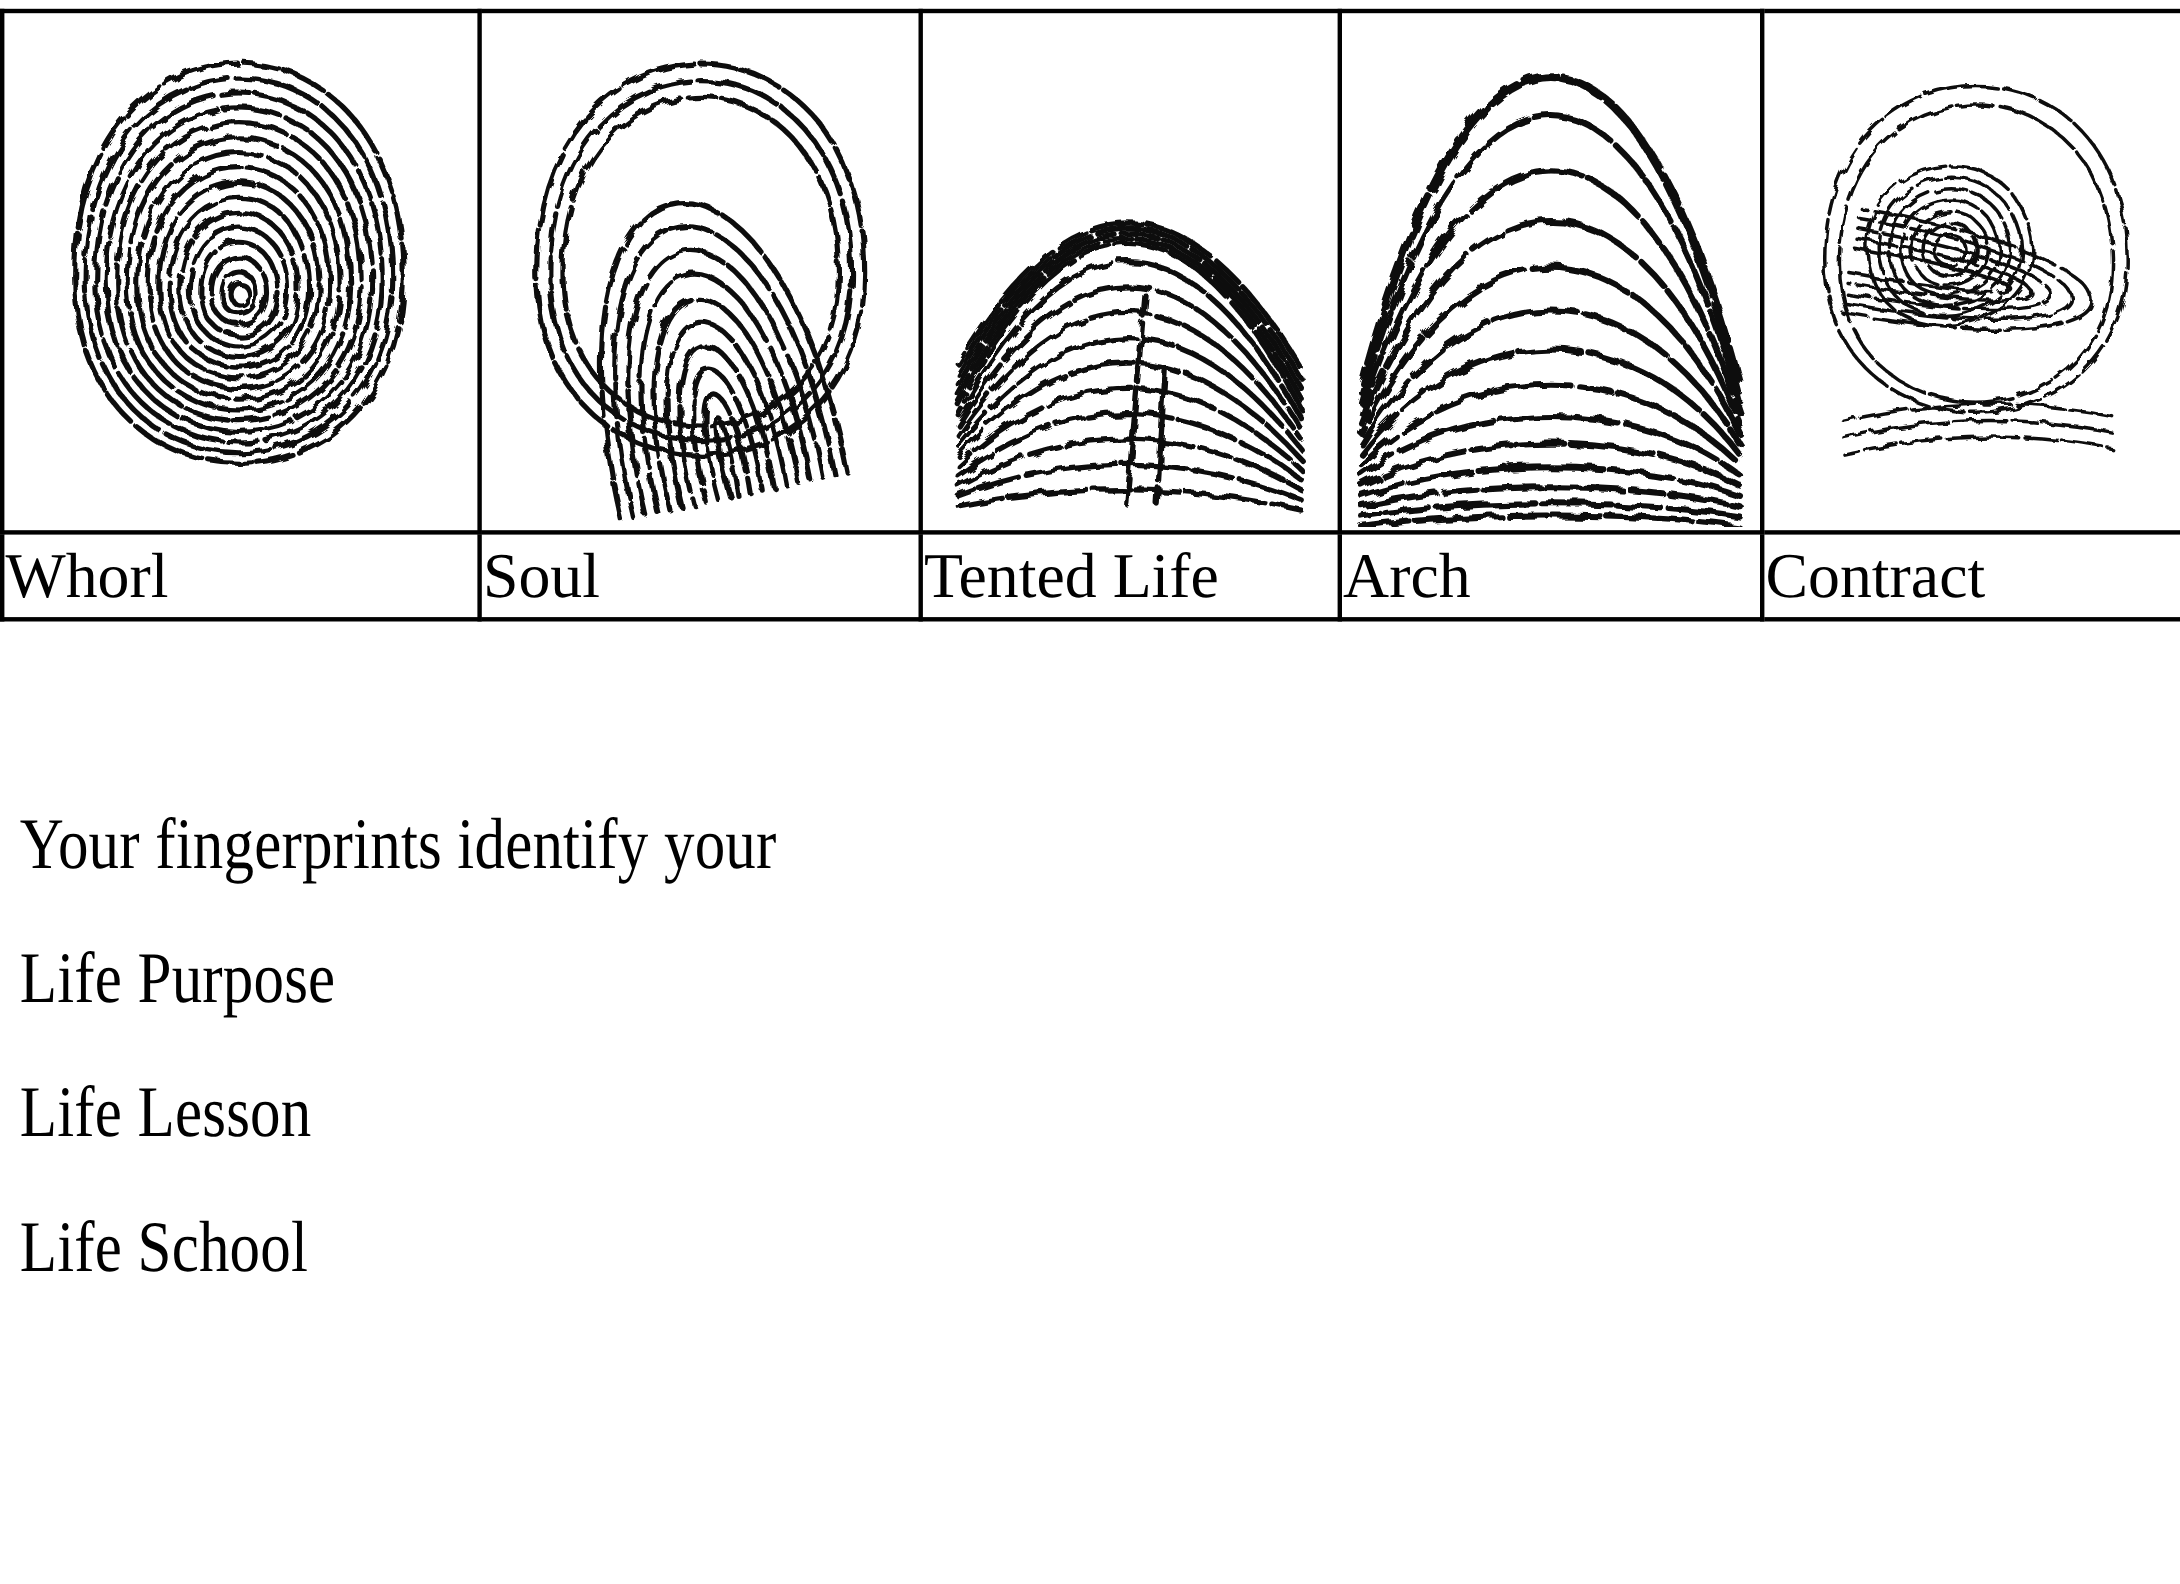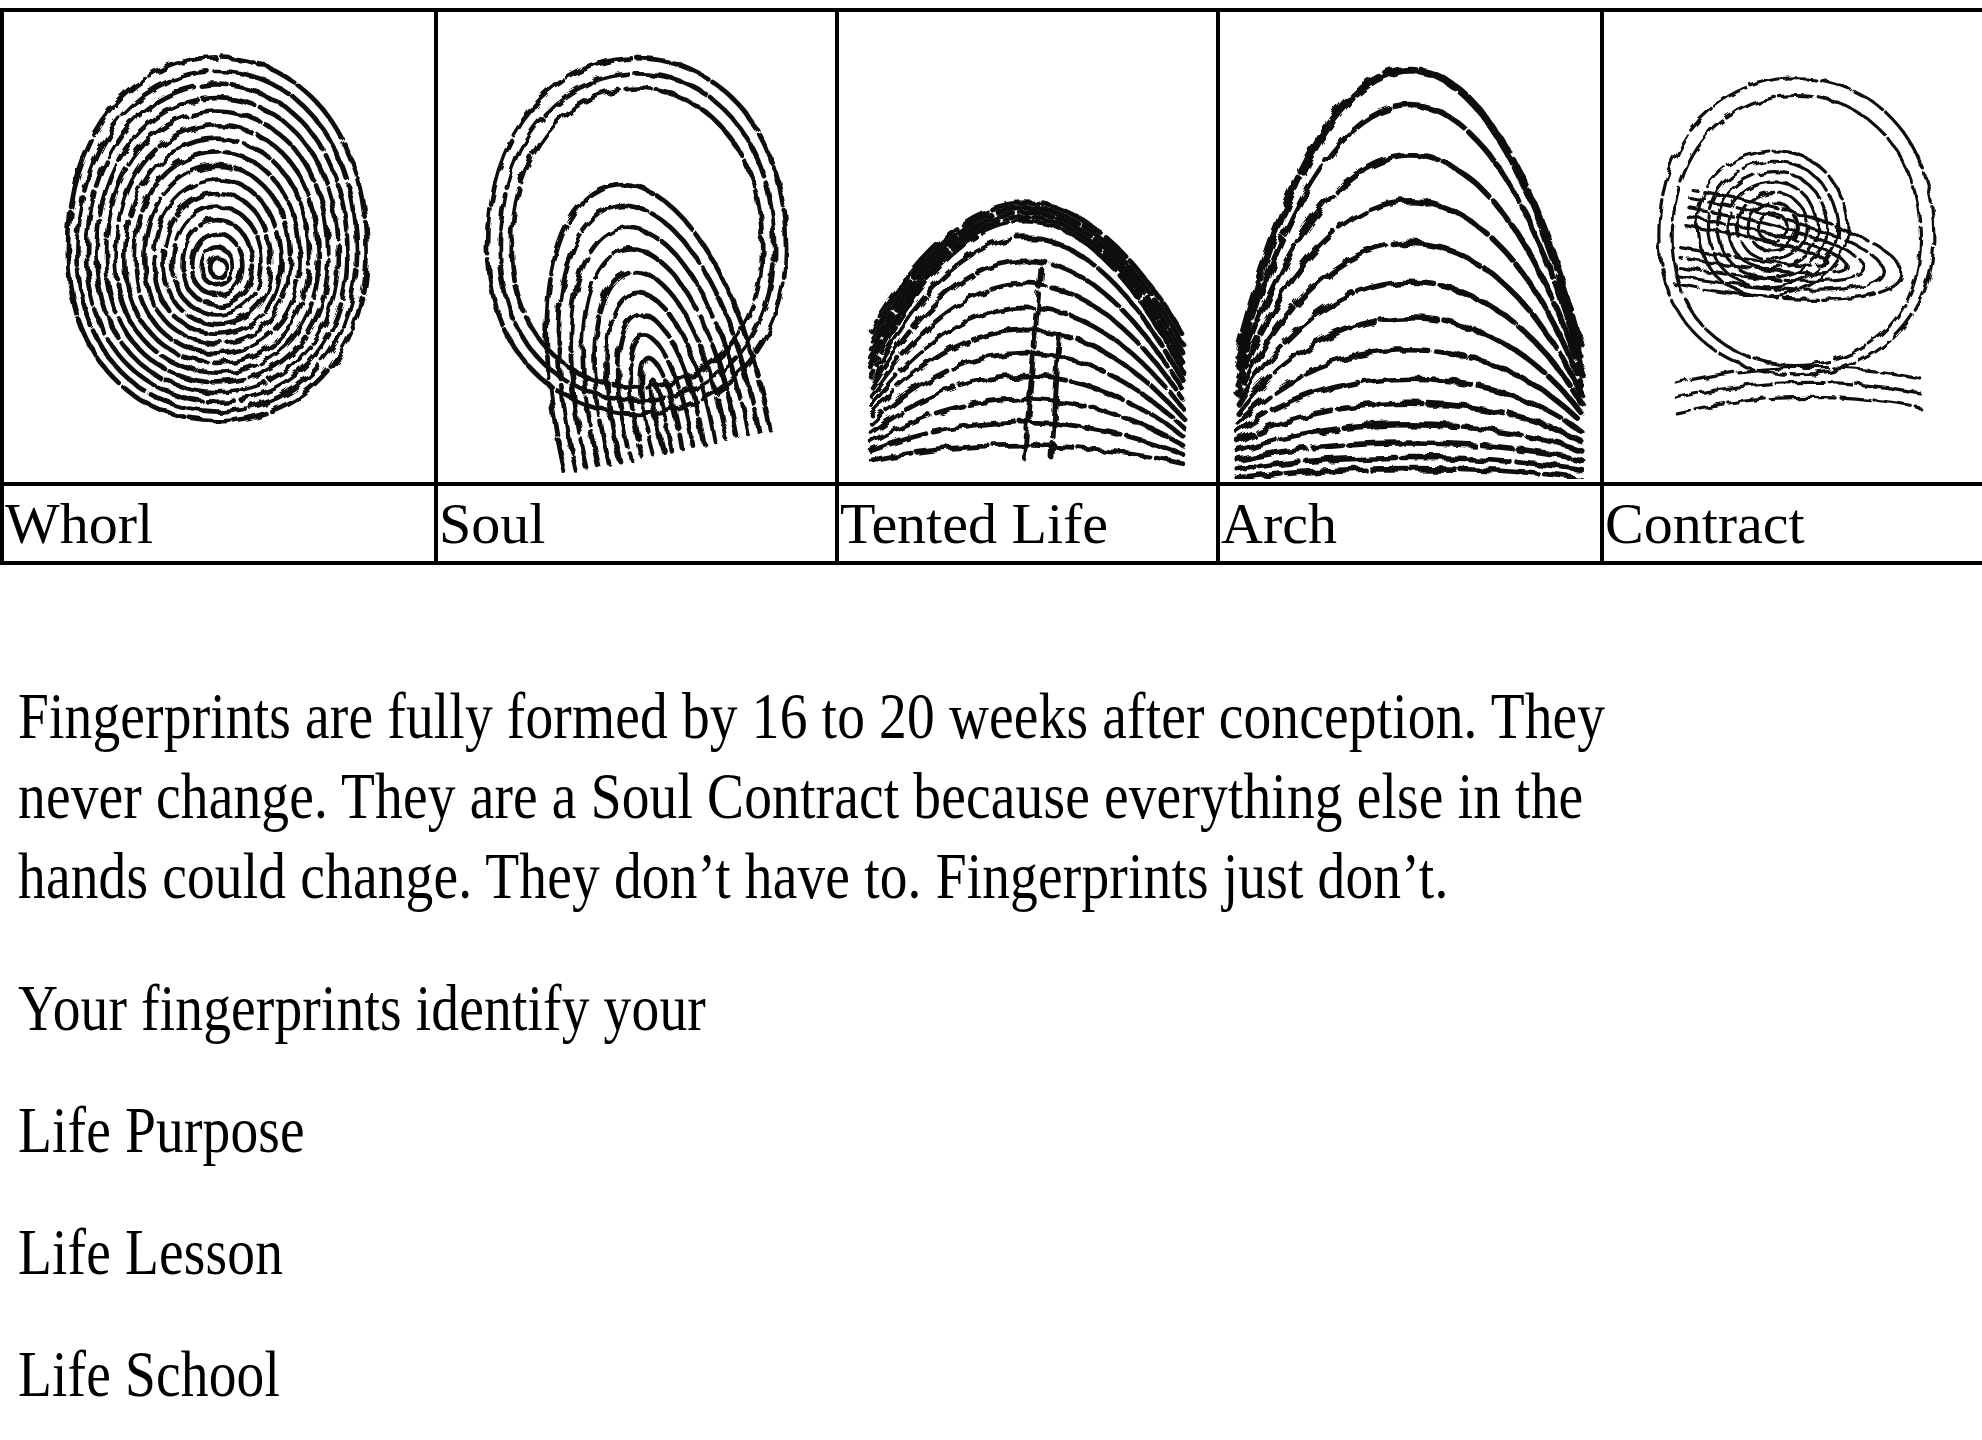--- a/index.html
+++ b/index.html
@@ -206,22 +206,17 @@
       <span>Arch</span>
     </td>
     <td class="lbl-cell">
       <span>Contract</span>
     </td>
   </tr>
 </tbody>
   </table>
 
 <div class="content">
-  <div>
-    <div class="cline">Fingerprints are fully formed by 16 to 20 weeks after conception. They</div>
-    <div class="cline">never change. They are a Soul Contract because everything else in the</div>
-    <div class="cline">hands could change. They don’t have to. Fingerprints just don’t.</div>
-  </div>
   <div class="cline para2">Your fingerprints identify your</div>
   <div class="cline item">Life Purpose</div>
   <div class="cline item">Life Lesson</div>
   <div class="cline item">Life School</div>
 </div>
 
 </body></html>

